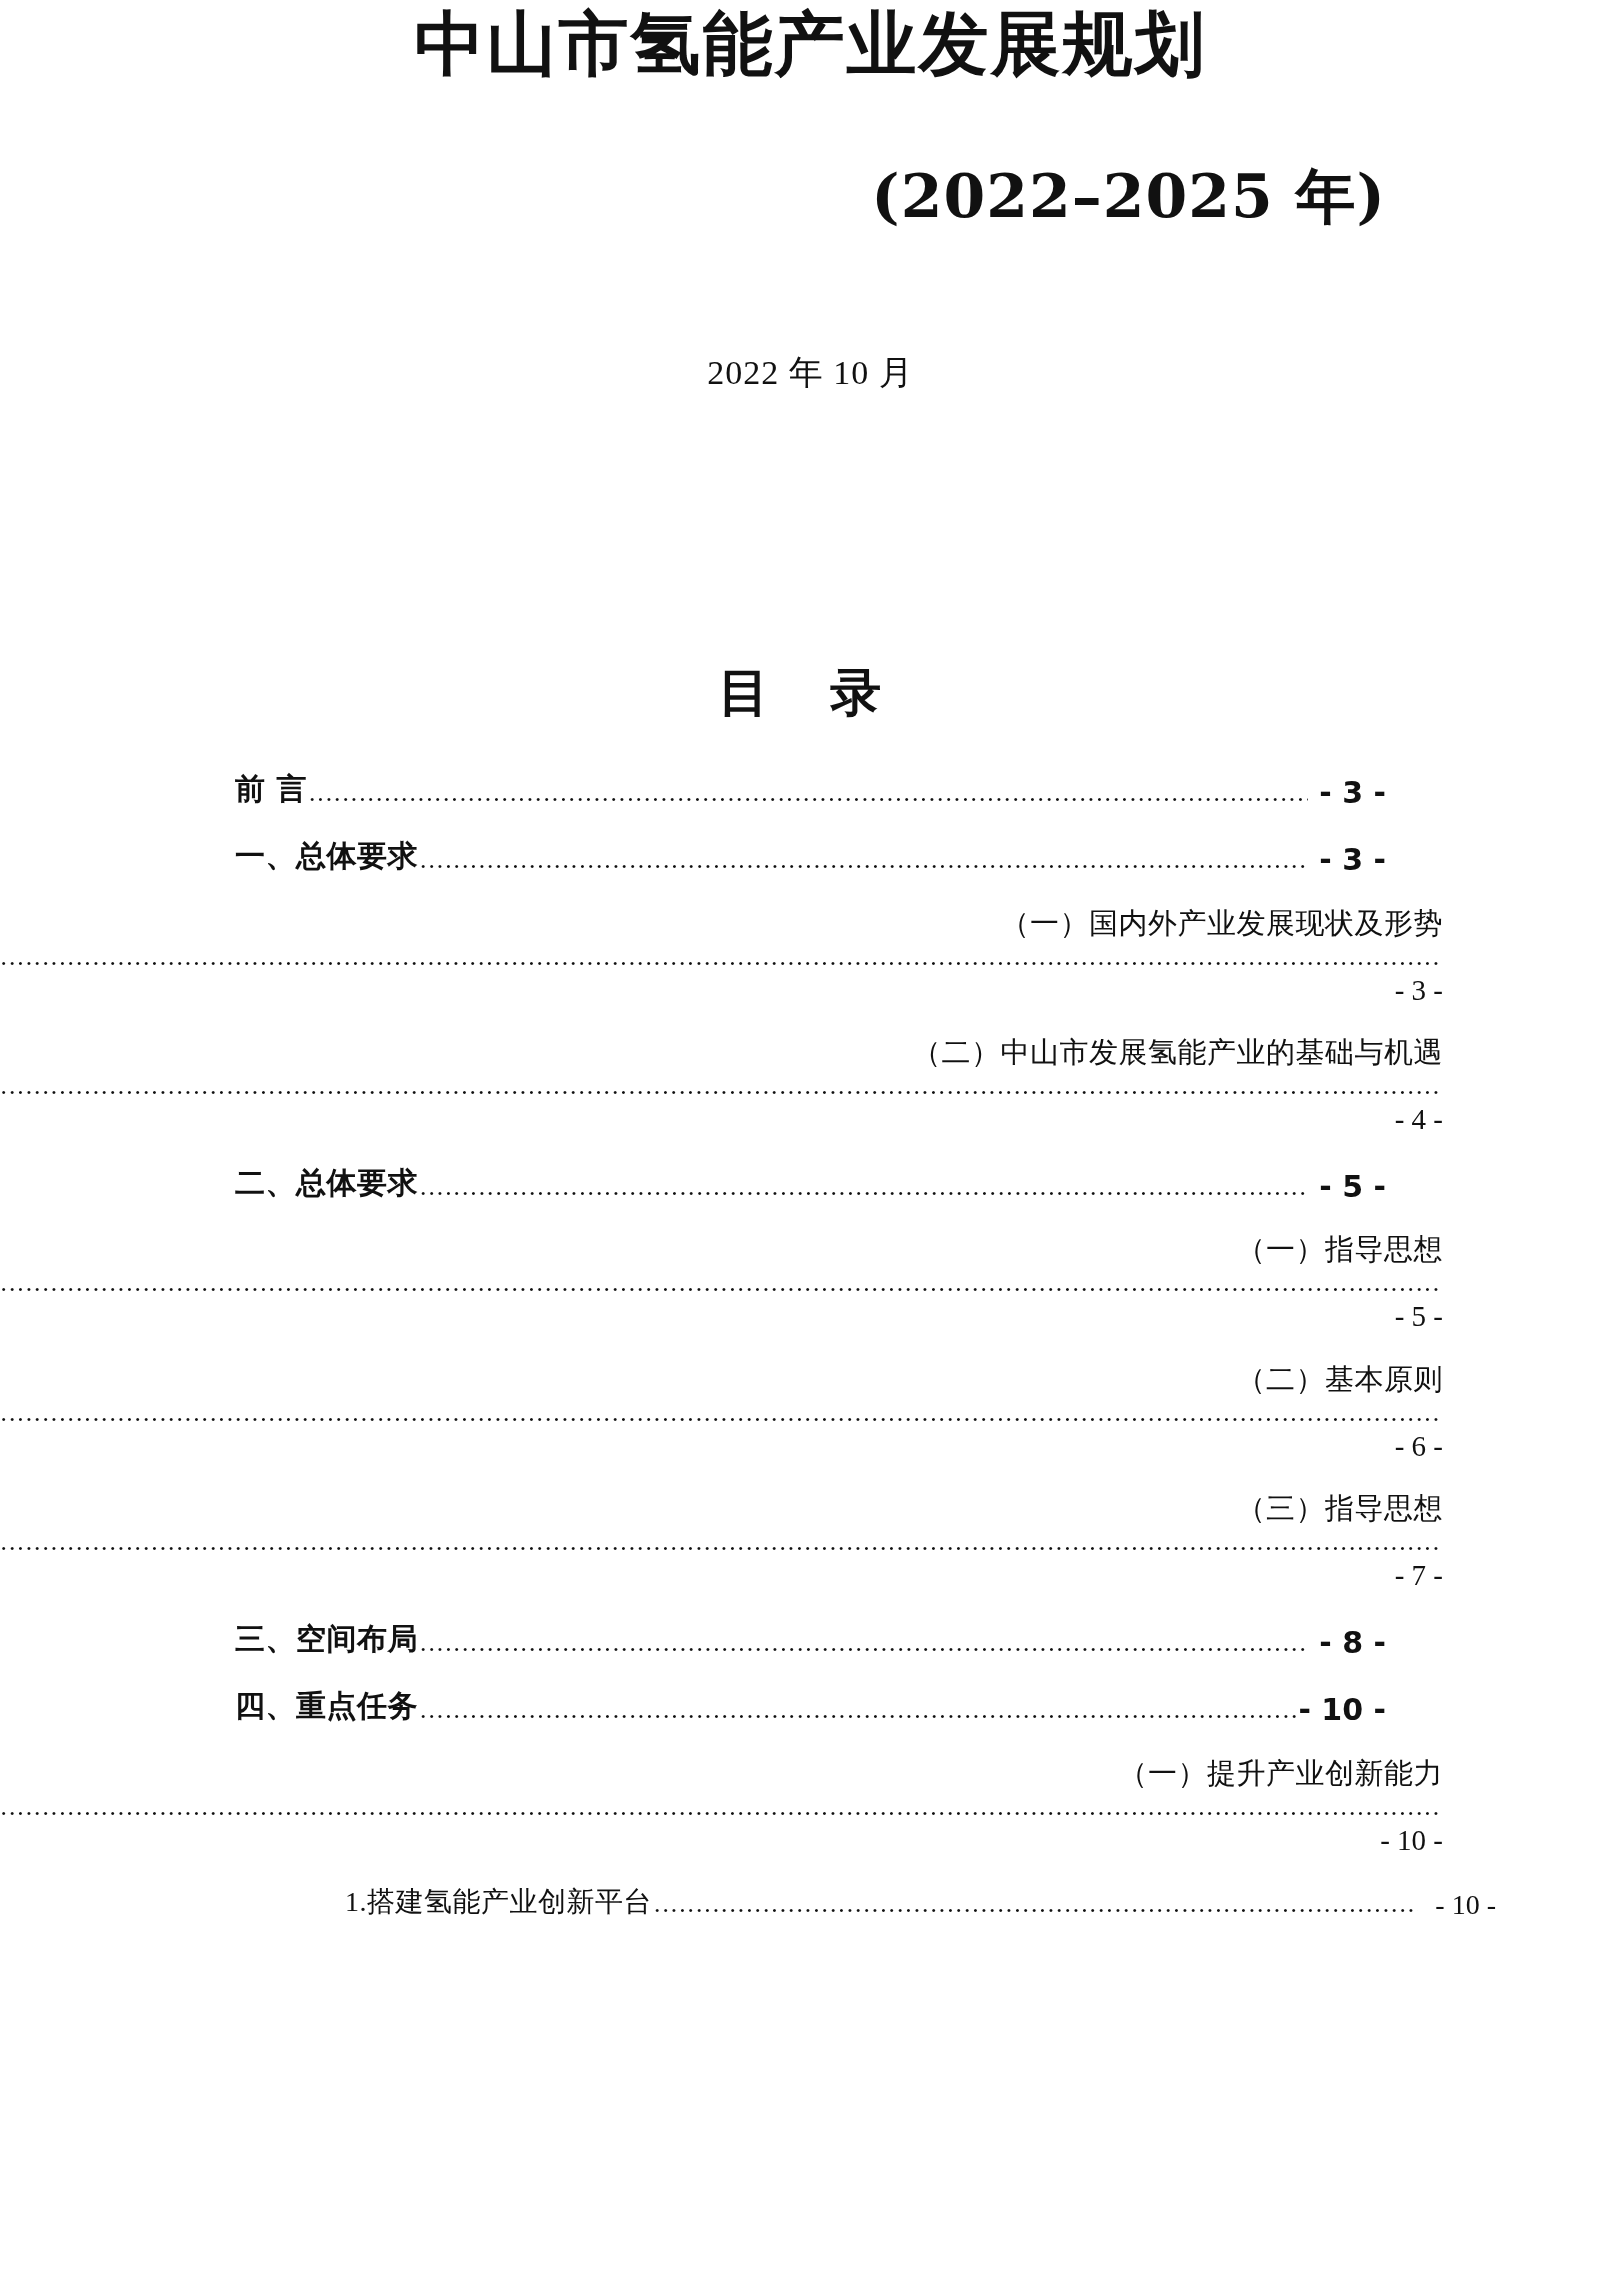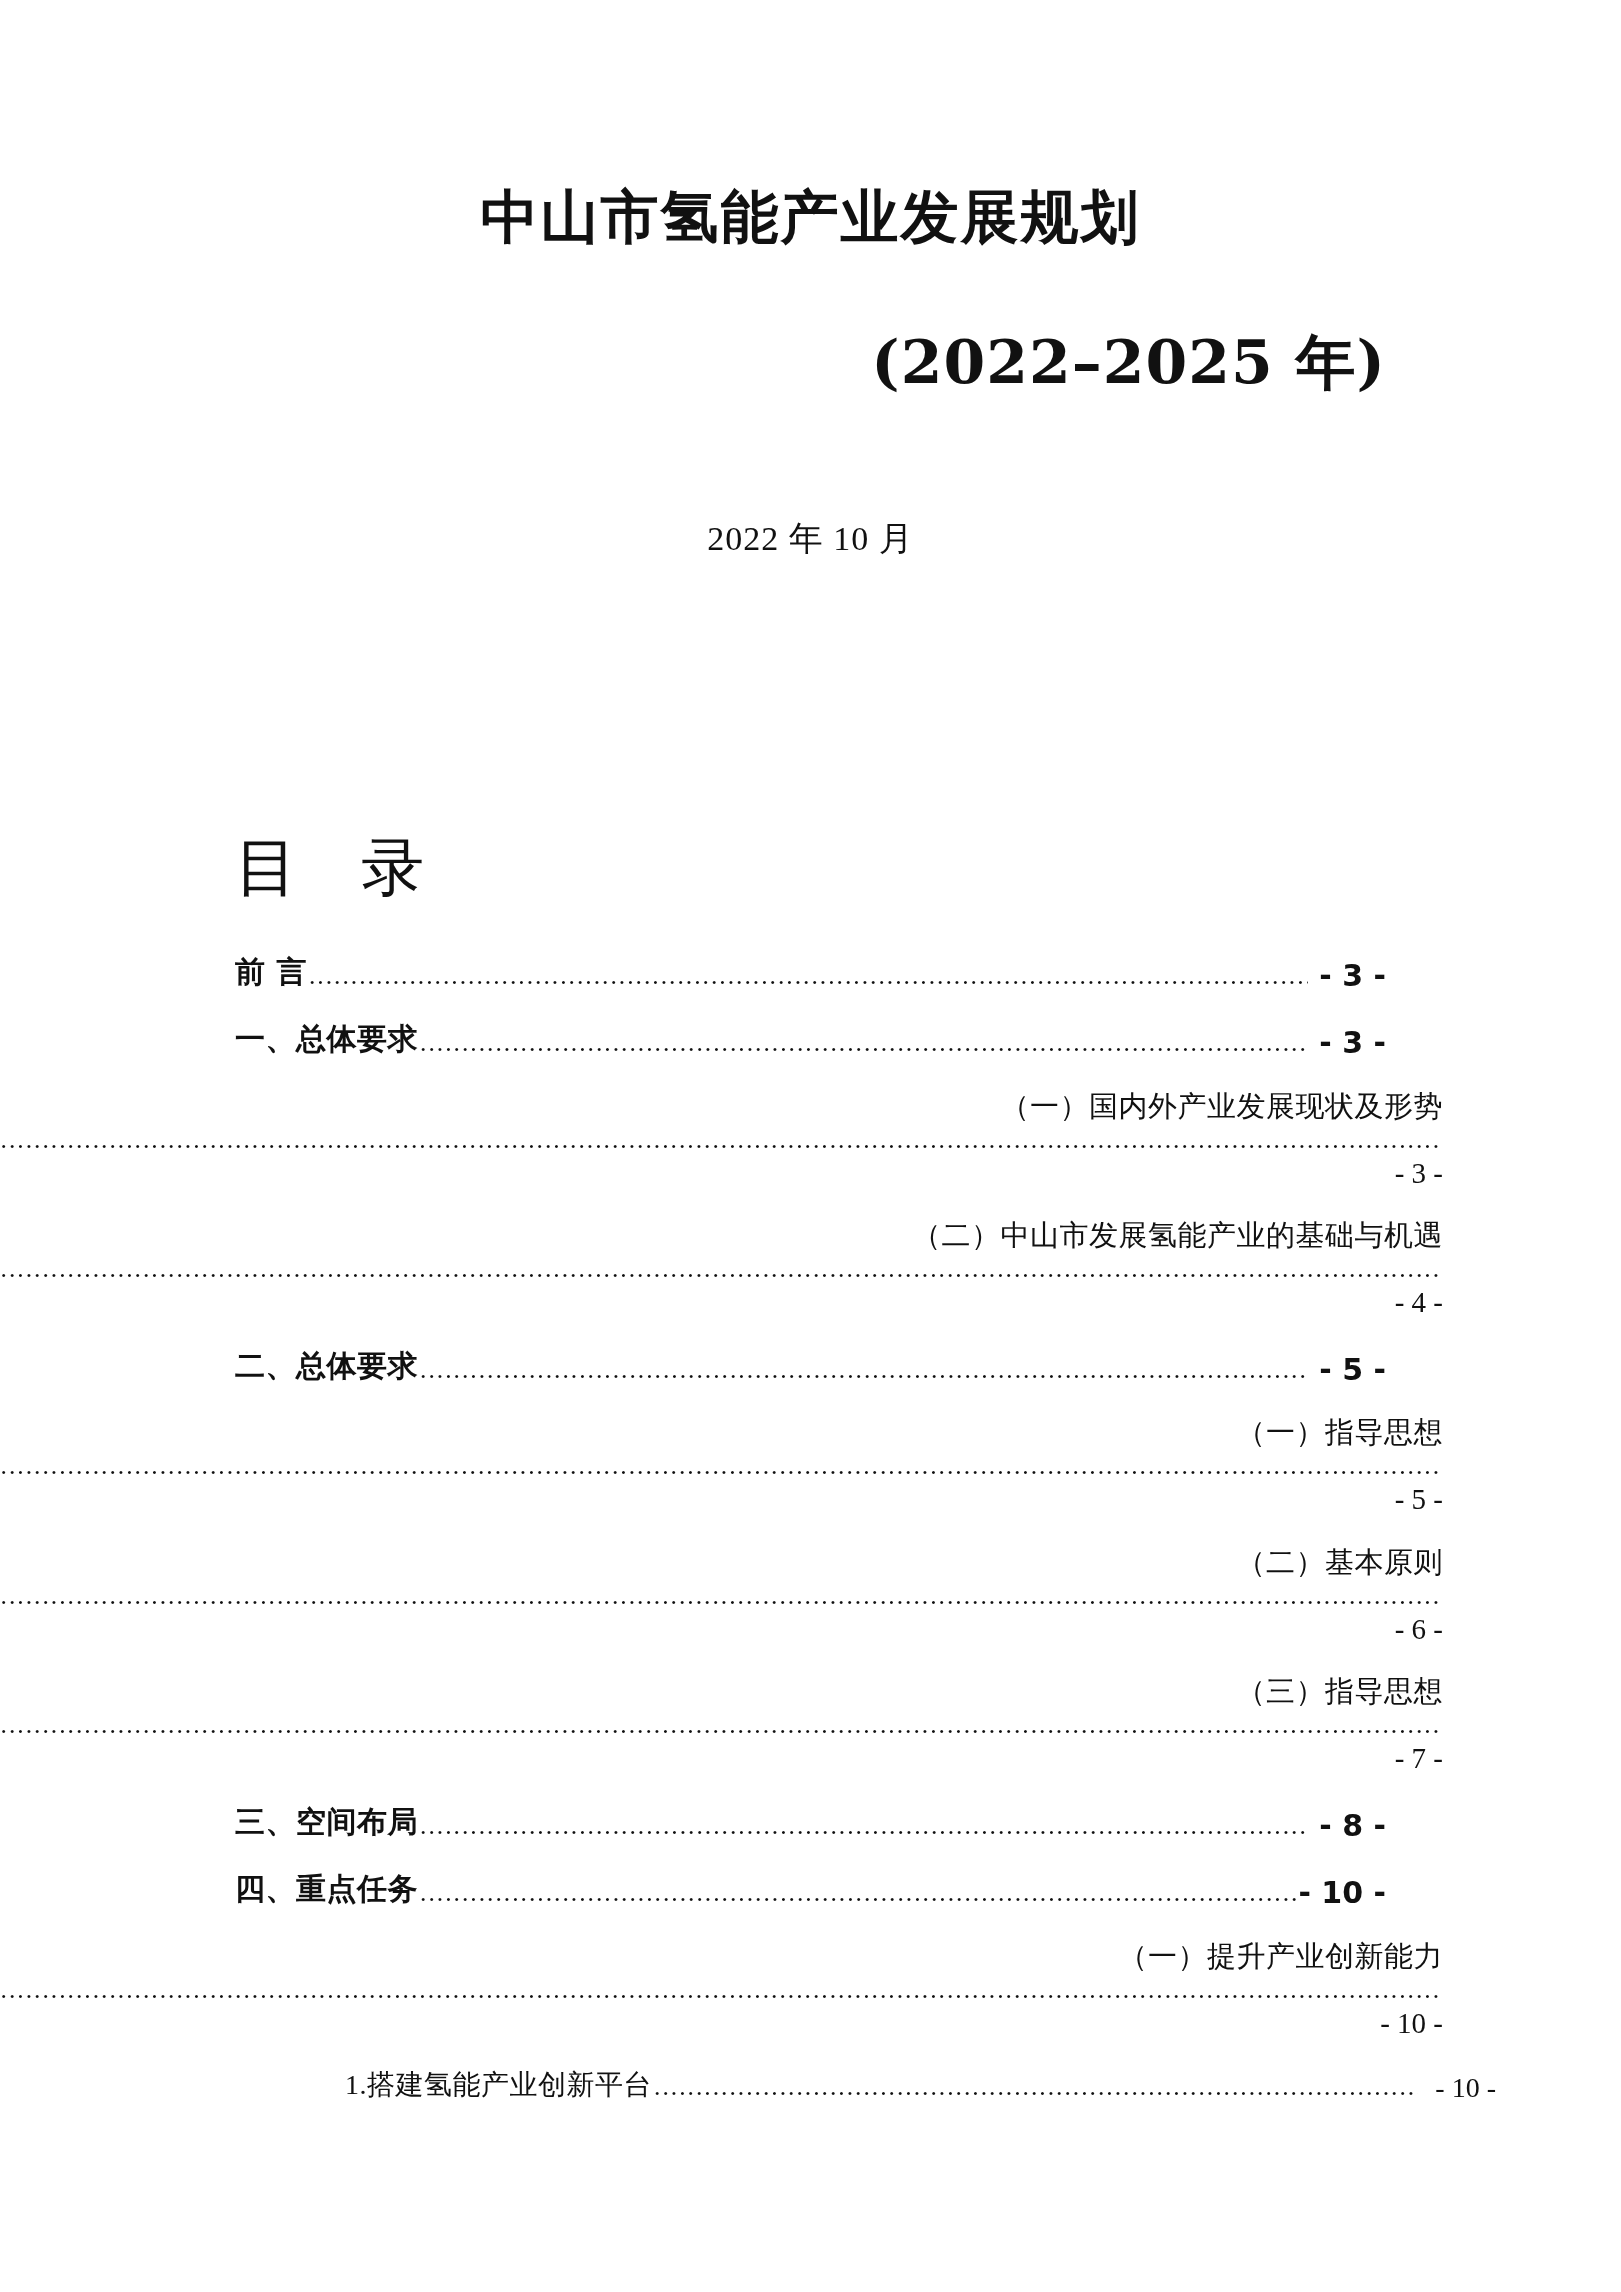--- a/index.html
+++ b/index.html
@@ -17,45 +17,45 @@
   }
   .page {
     position: relative;
     width: 1621px;
     height: 2293px;
     box-sizing: border-box;
     padding: 0 235px;
   }
   .doc-title {
     text-align: center;
-    font-size: 58px;
+    font-size: 70px;
     font-weight: bold;
     letter-spacing: 2px;
-    margin-top: 181px;
     line-height: 1.25;
     font-family: "DejaVu Serif", "Liberation Serif", serif;
   }
   .doc-subtitle {
     text-align: right;
     font-size: 60px;
     font-weight: bold;
     letter-spacing: 1px;
     margin-top: 71px;
     line-height: 1.25;
     font-family: "DejaVu Serif", "Liberation Serif", serif;
   }
   .doc-date {
     text-align: center;
     font-size: 34px;
     margin-top: 116px;
     letter-spacing: 1px;
   }
   .toc-heading {
-    font-size: 63px;
-    font-weight: normal;
+    text-align: center;
+    font-size: 51px;
+    font-weight: bold;
     letter-spacing: 21.6px;
     margin-top: 263px;
     font-family: "DejaVu Serif", "Liberation Serif", serif;
   }
   .toc {
     margin-top: 41px;
   }
   .toc-row {
     display: flex;
     align-items: flex-end;

